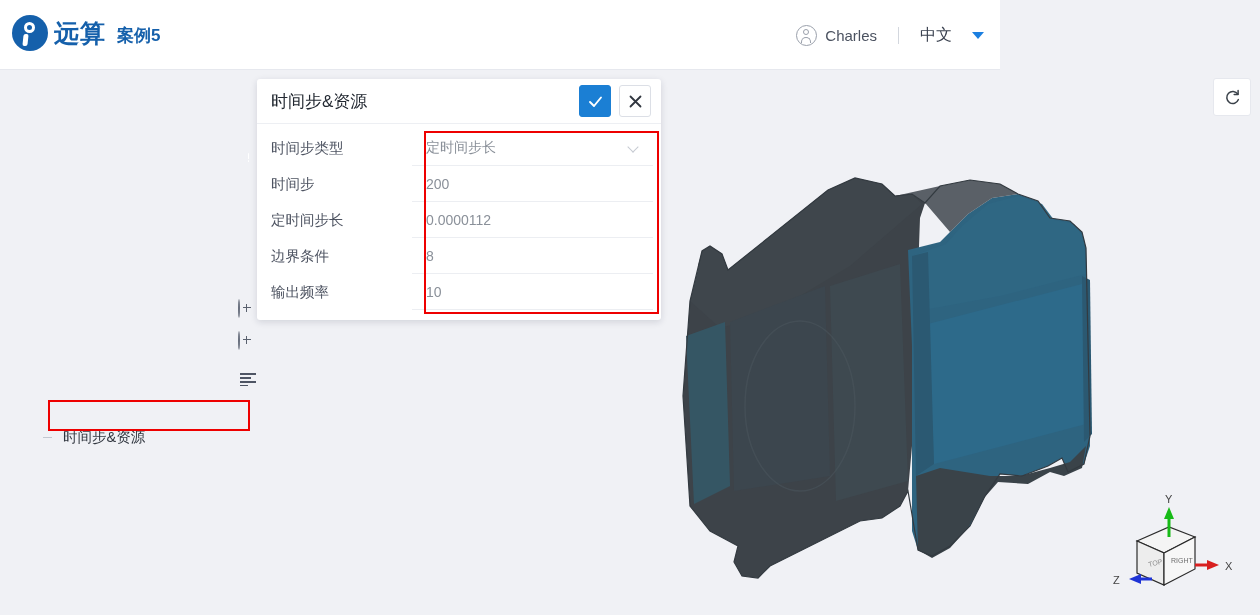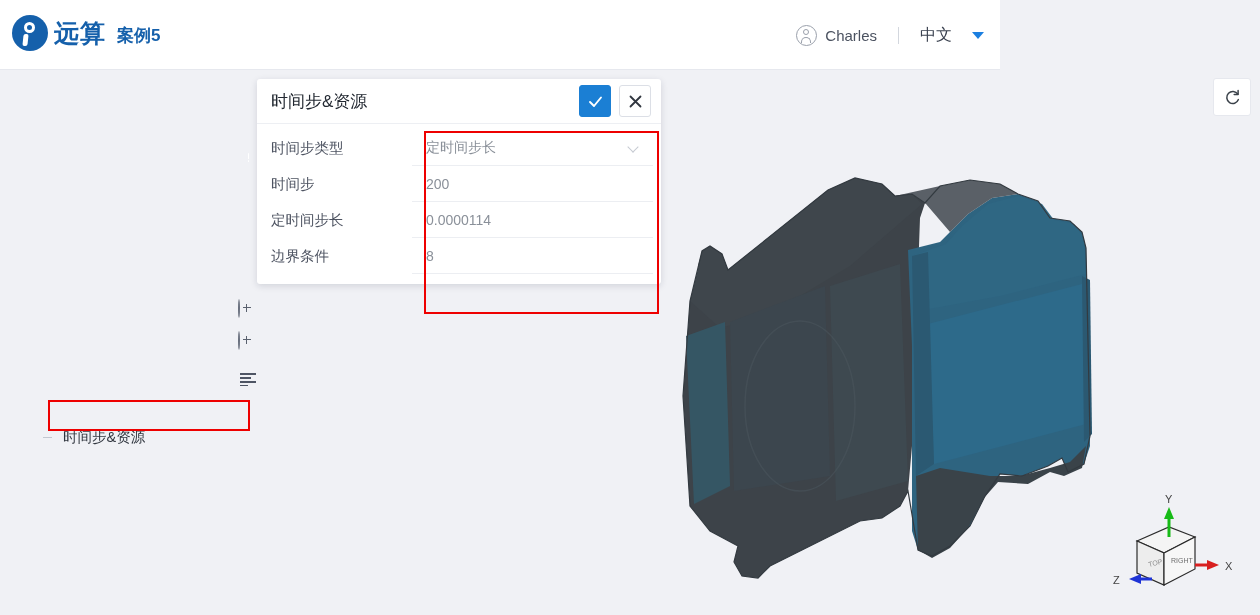--- a/index.html
+++ b/index.html
@@ -653,27 +653,33 @@
         </div>
         <div class="field-row">
           <div class="field-label">时间步</div>
           <div class="field-ctrl">
             <span>200</span>
           </div>
         </div>
         <div class="field-row">
           <div class="field-label">定时间步长</div>
           <div class="field-ctrl">
-            <span>0.0000114</span>
+            <span>0.0000112</span>
           </div>
         </div>
         <div class="field-row">
           <div class="field-label">边界条件</div>
           <div class="field-ctrl">
             <span>8</span>
           </div>
         </div>
+        <div class="field-row">
+          <div class="field-label">输出频率</div>
+          <div class="field-ctrl">
+            <span>10</span>
+          </div>
+        </div>
       </div>
   </div>
 </div>
 
 <div class="anno-box" id="anno-tree"></div>
 <div class="anno-box" id="anno-fields"></div>
 
 </body></html>

